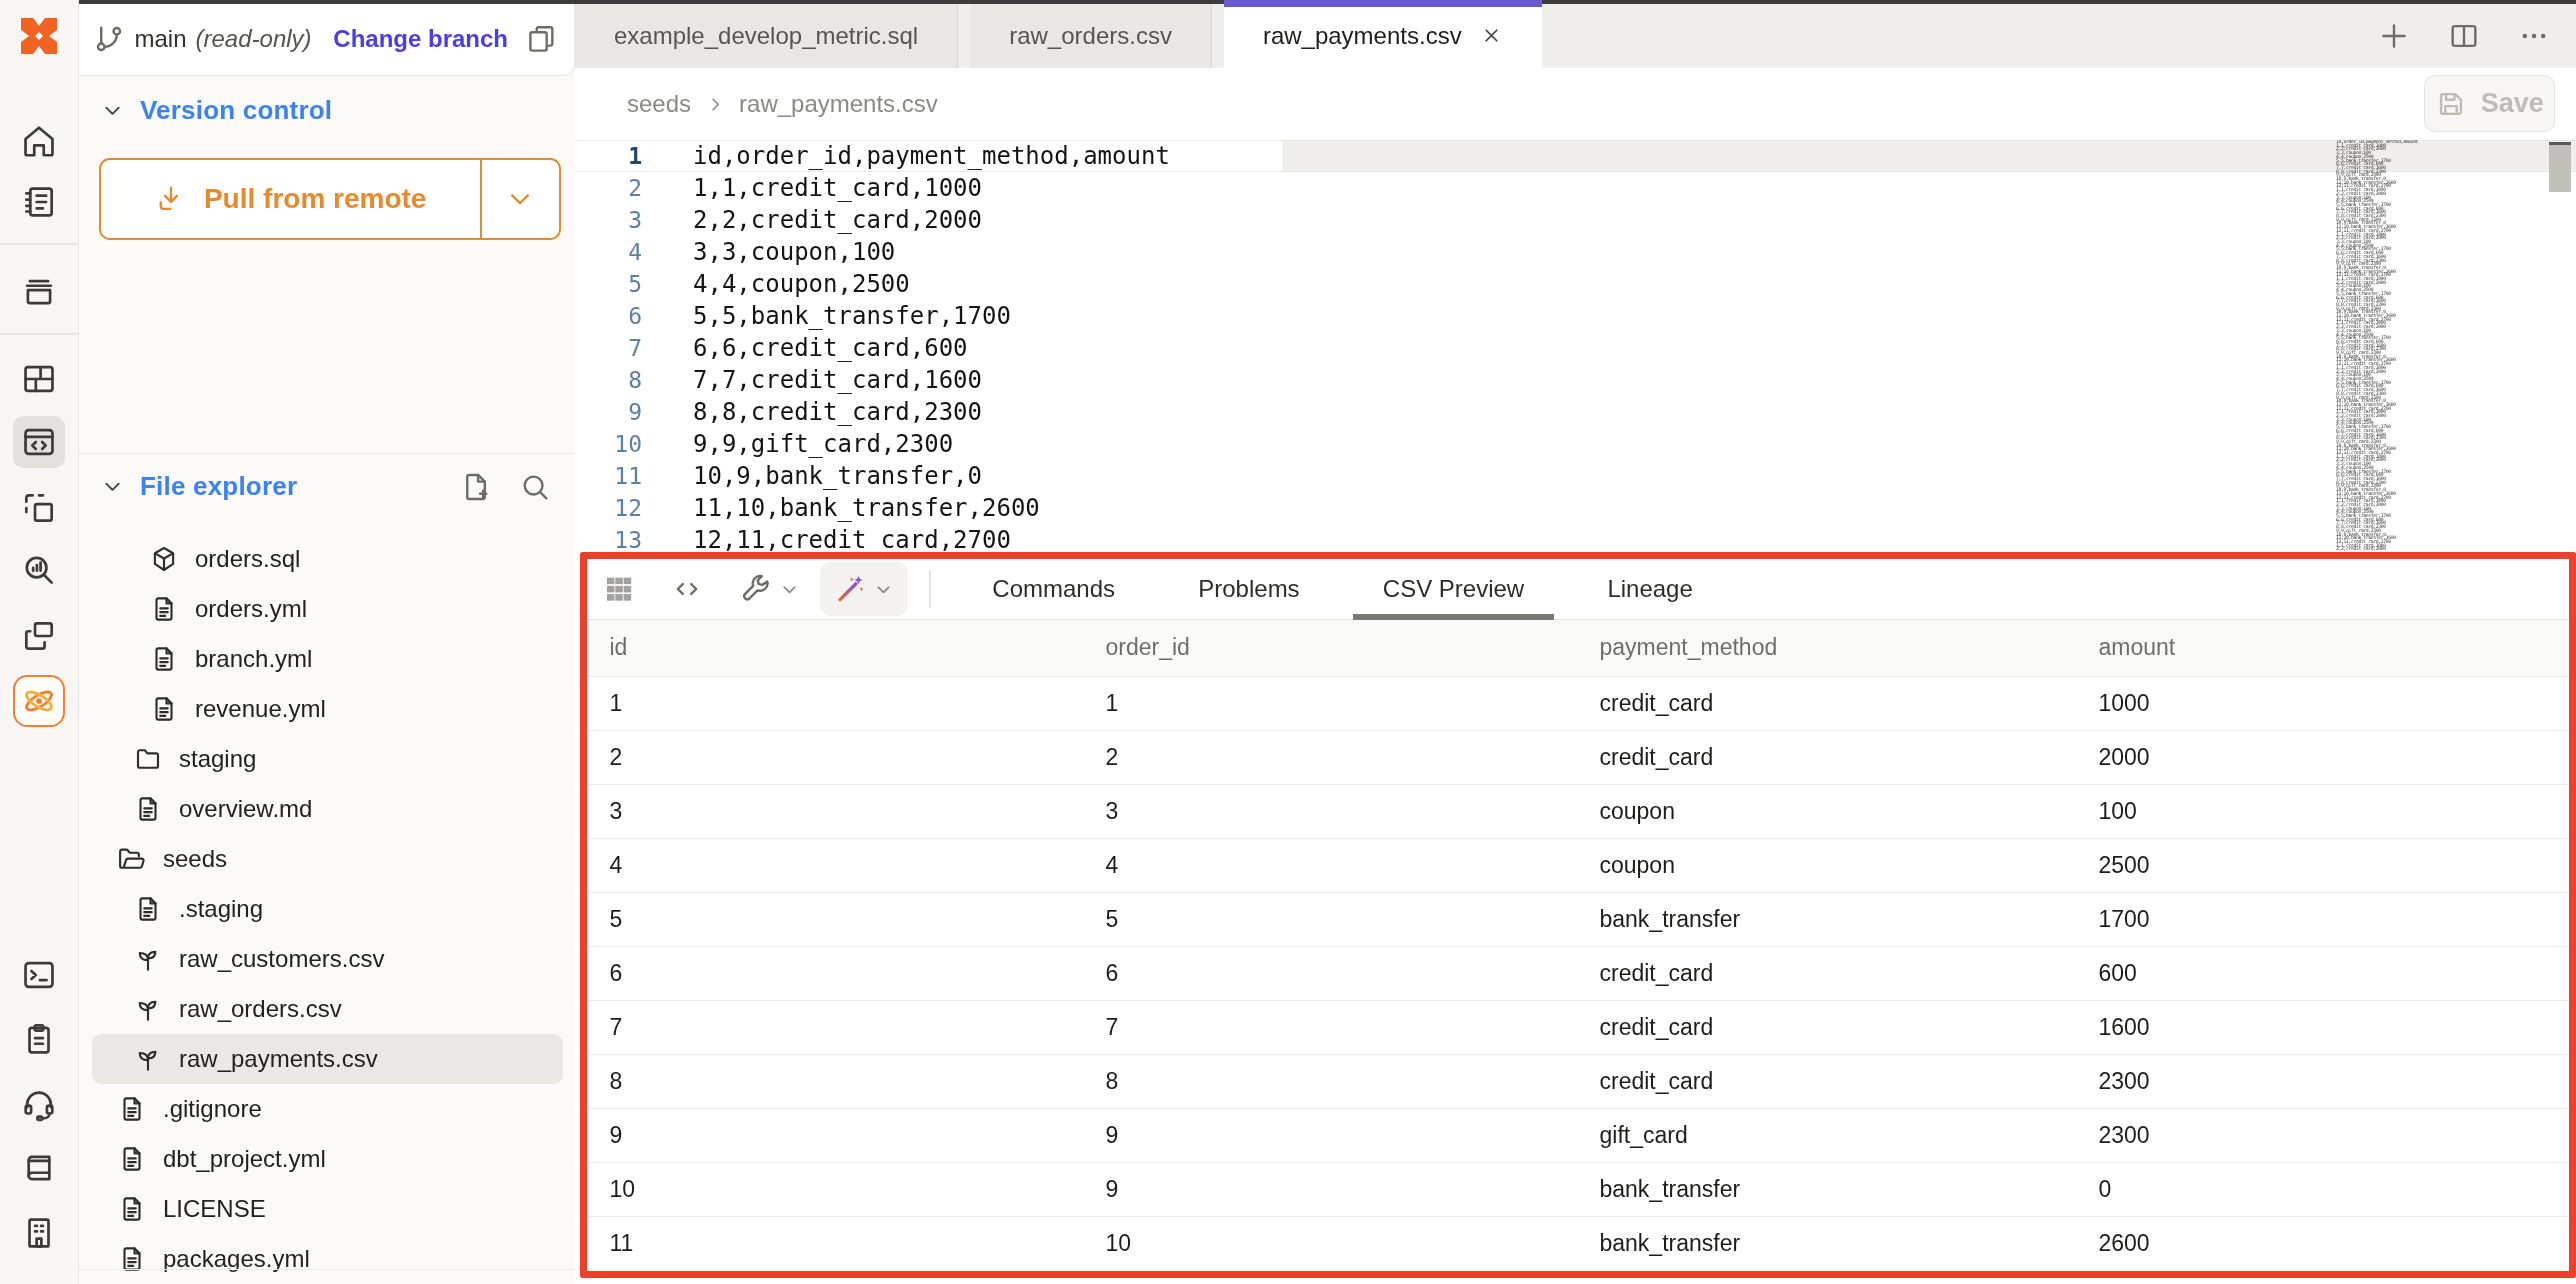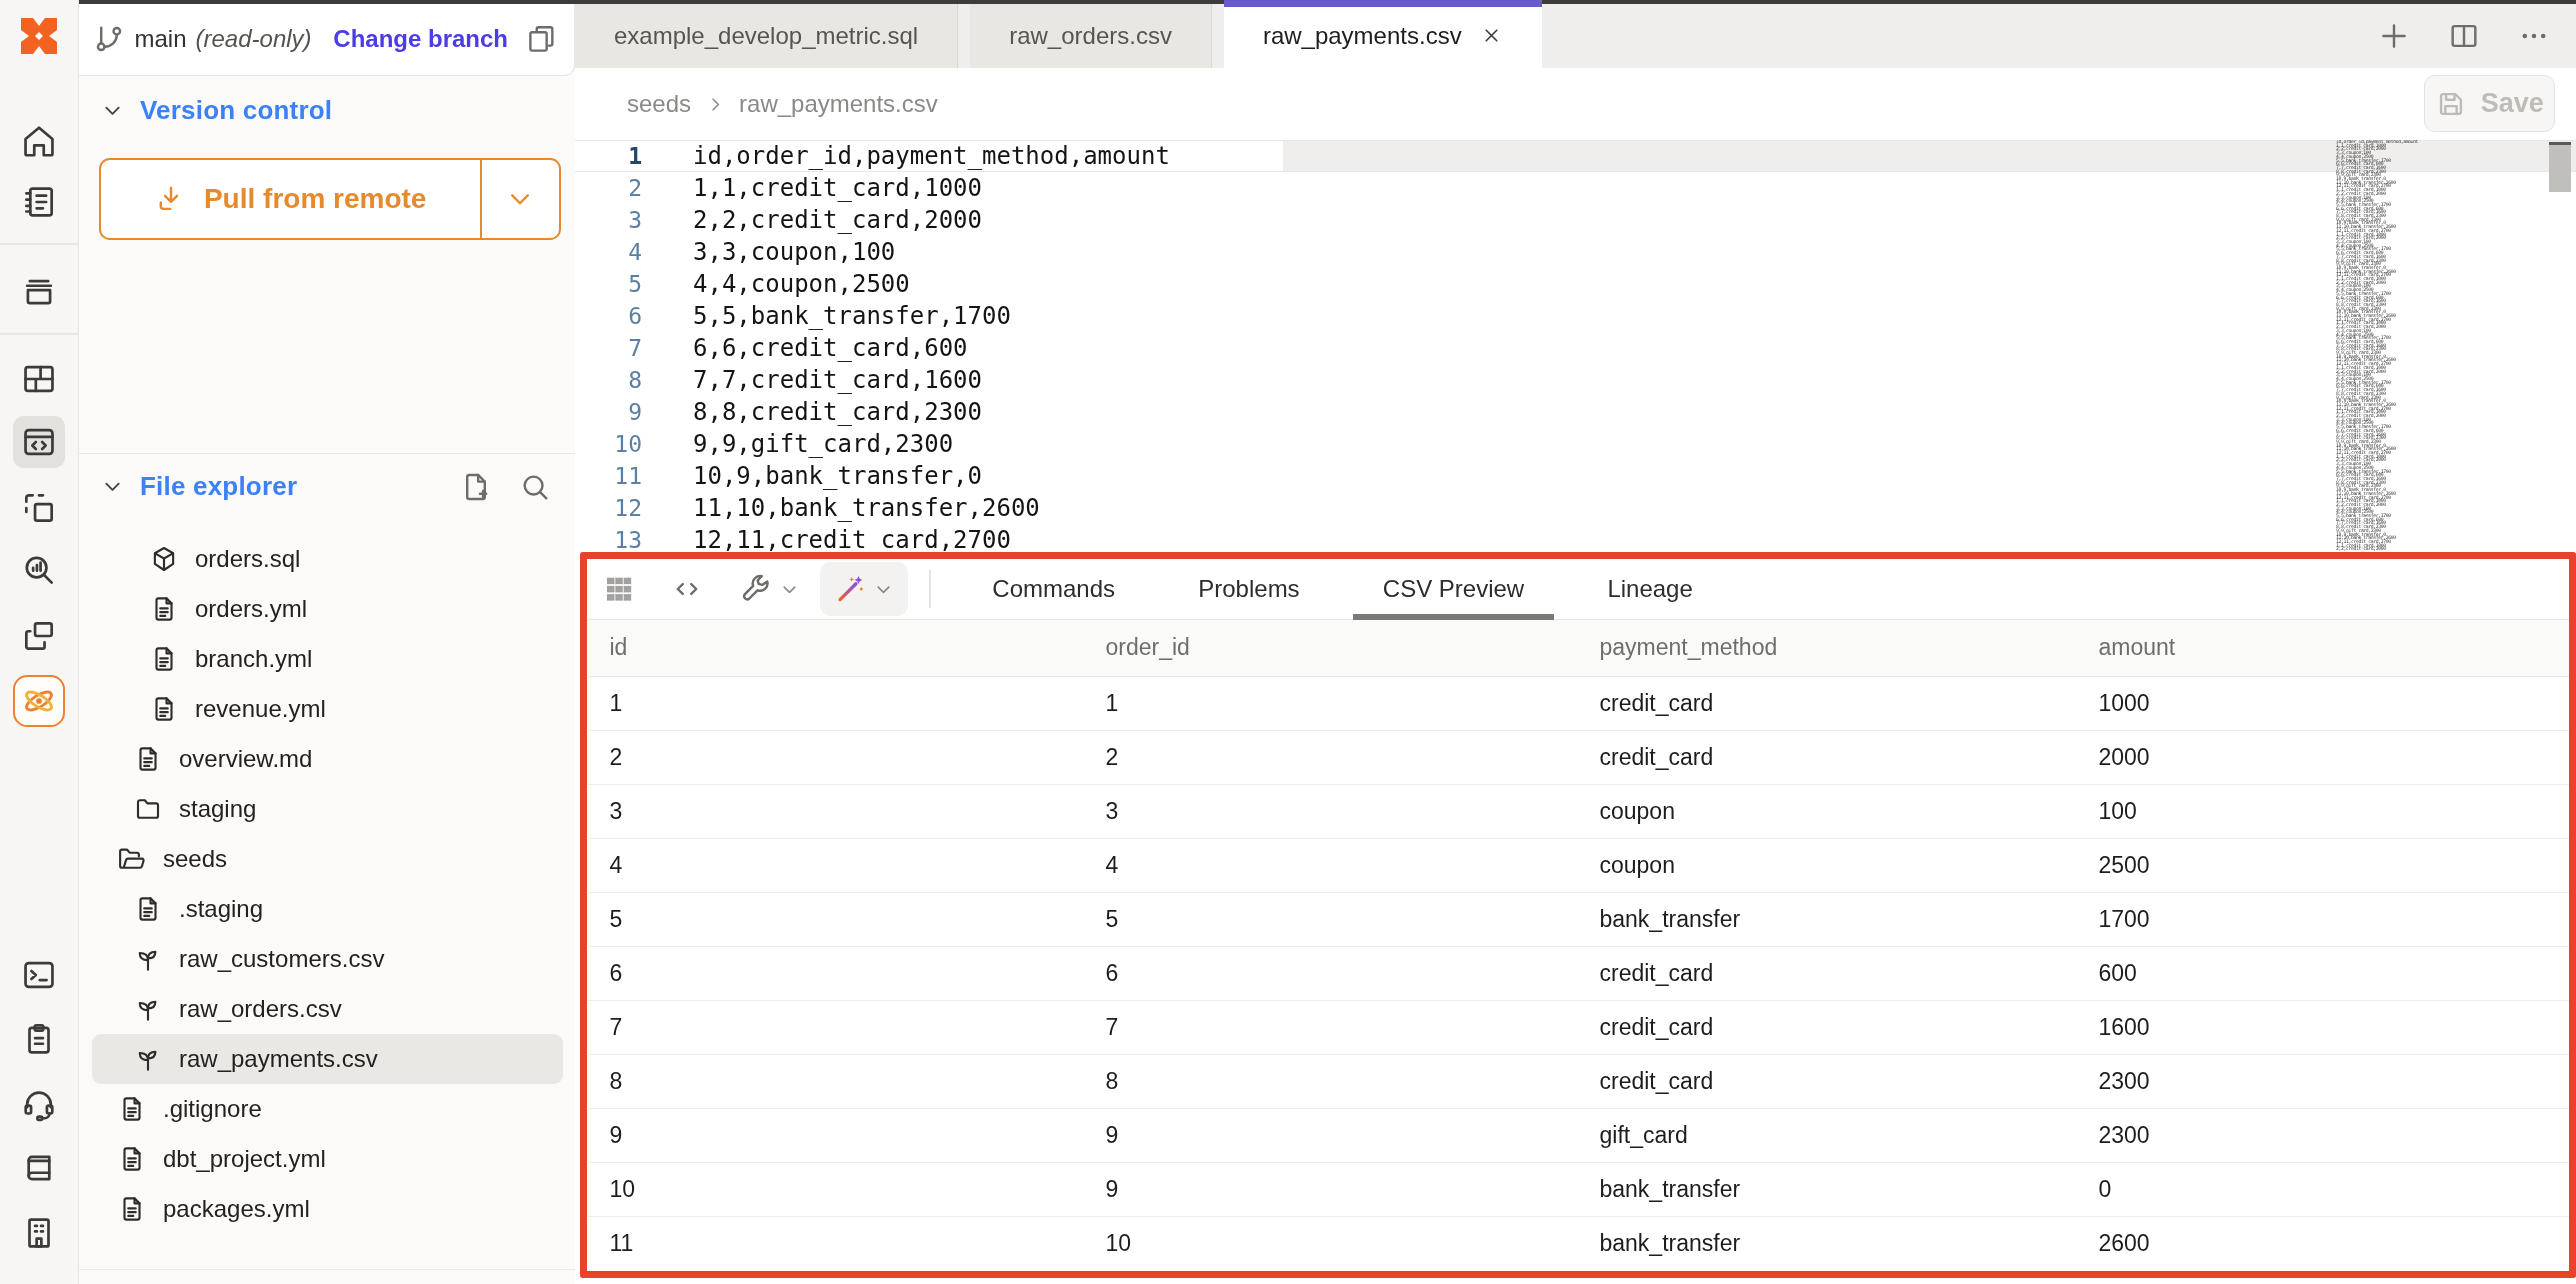--- a/index.html
+++ b/index.html
@@ -307,34 +307,34 @@
               <path d="M14 3.5H7.5A1.5 1.5 0 0 0 6 5v14a1.5 1.5 0 0 0 1.5 1.5h9A1.5 1.5 0 0 0 18 19V7.5z"></path>
               <path d="M14 3.5V7.5h4M9 11.5h6M9 14.5h6M9 17.5h4"></path>
             </svg>
           </span>
           <span>revenue.yml</span>
         </div>
         <div class="file-item">
           <span class="pad" style="width: 54px;"></span>
           <span class="fi-ic">
             <svg viewBox="0 0 24 24" fill="none" stroke="currentColor" stroke-width="1.7" stroke-linecap="round" stroke-linejoin="round" width="30" height="30">
+              <path d="M4 6.5A1.5 1.5 0 0 1 5.5 5h4l2 2.5h7A1.5 1.5 0 0 1 20 9v8.5a1.5 1.5 0 0 1-1.5 1.5h-13A1.5 1.5 0 0 1 4 17.5z"></path>
+            </svg>
+          </span>
+          <span>staging</span>
+        </div>
+        <div class="file-item">
+          <span class="pad" style="width: 54px;"></span>
+          <span class="fi-ic">
+            <svg viewBox="0 0 24 24" fill="none" stroke="currentColor" stroke-width="1.7" stroke-linecap="round" stroke-linejoin="round" width="30" height="30">
               <path d="M14 3.5H7.5A1.5 1.5 0 0 0 6 5v14a1.5 1.5 0 0 0 1.5 1.5h9A1.5 1.5 0 0 0 18 19V7.5z"></path>
               <path d="M14 3.5V7.5h4M9 11.5h6M9 14.5h6M9 17.5h4"></path>
             </svg>
           </span>
           <span>overview.md</span>
-        </div>
-        <div class="file-item">
-          <span class="pad" style="width: 54px;"></span>
-          <span class="fi-ic">
-            <svg viewBox="0 0 24 24" fill="none" stroke="currentColor" stroke-width="1.7" stroke-linecap="round" stroke-linejoin="round" width="30" height="30">
-              <path d="M4 6.5A1.5 1.5 0 0 1 5.5 5h4l2 2.5h7A1.5 1.5 0 0 1 20 9v8.5a1.5 1.5 0 0 1-1.5 1.5h-13A1.5 1.5 0 0 1 4 17.5z"></path>
-            </svg>
-          </span>
-          <span>staging</span>
         </div>
         <div class="file-item">
           <span class="pad" style="width: 38px;"></span>
           <span class="fi-ic">
             <svg viewBox="0 0 24 24" fill="none" stroke="currentColor" stroke-width="1.7" stroke-linecap="round" stroke-linejoin="round" width="30" height="30">
               <path d="m5.5 18.5 1.7-5.6a1.7 1.7 0 0 1 1.6-1.2H20a1.3 1.3 0 0 1 1.25 1.66l-1.3 4.4a1.7 1.7 0 0 1-1.63 1.24H4A1.5 1.5 0 0 1 2.5 17.5V6A1.5 1.5 0 0 1 4 4.5h3.4a1.7 1.7 0 0 1 1.4.75l.7 1a1.7 1.7 0 0 0 1.4.75H16A1.5 1.5 0 0 1 17.5 8.5v1.2"></path>
             </svg>
           </span>
           <span>seeds</span>
         </div>
@@ -393,20 +393,30 @@
         </div>
         <div class="file-item">
           <span class="pad" style="width: 38px;"></span>
           <span class="fi-ic">
             <svg viewBox="0 0 24 24" fill="none" stroke="currentColor" stroke-width="1.7" stroke-linecap="round" stroke-linejoin="round" width="30" height="30">
               <path d="M14 3.5H7.5A1.5 1.5 0 0 0 6 5v14a1.5 1.5 0 0 0 1.5 1.5h9A1.5 1.5 0 0 0 18 19V7.5z"></path>
               <path d="M14 3.5V7.5h4M9 11.5h6M9 14.5h6M9 17.5h4"></path>
             </svg>
           </span>
           <span>dbt_project.yml</span>
+        </div>
+        <div class="file-item">
+          <span class="pad" style="width: 38px;"></span>
+          <span class="fi-ic">
+            <svg viewBox="0 0 24 24" fill="none" stroke="currentColor" stroke-width="1.7" stroke-linecap="round" stroke-linejoin="round" width="30" height="30">
+              <path d="M14 3.5H7.5A1.5 1.5 0 0 0 6 5v14a1.5 1.5 0 0 0 1.5 1.5h9A1.5 1.5 0 0 0 18 19V7.5z"></path>
+              <path d="M14 3.5V7.5h4M9 11.5h6M9 14.5h6M9 17.5h4"></path>
+            </svg>
+          </span>
+          <span>LICENSE</span>
         </div>
         <div class="file-item">
           <span class="pad" style="width: 38px;"></span>
           <span class="fi-ic">
             <svg viewBox="0 0 24 24" fill="none" stroke="currentColor" stroke-width="1.7" stroke-linecap="round" stroke-linejoin="round" width="30" height="30">
               <path d="M14 3.5H7.5A1.5 1.5 0 0 0 6 5v14a1.5 1.5 0 0 0 1.5 1.5h9A1.5 1.5 0 0 0 18 19V7.5z"></path>
               <path d="M14 3.5V7.5h4M9 11.5h6M9 14.5h6M9 17.5h4"></path>
             </svg>
           </span>
           <span>packages.yml</span>

